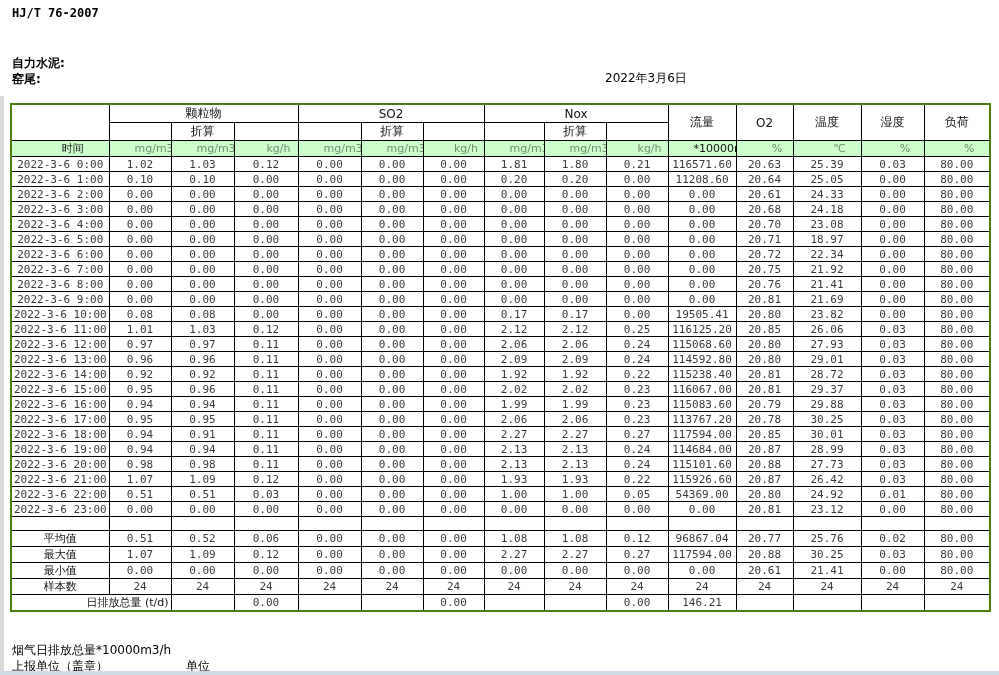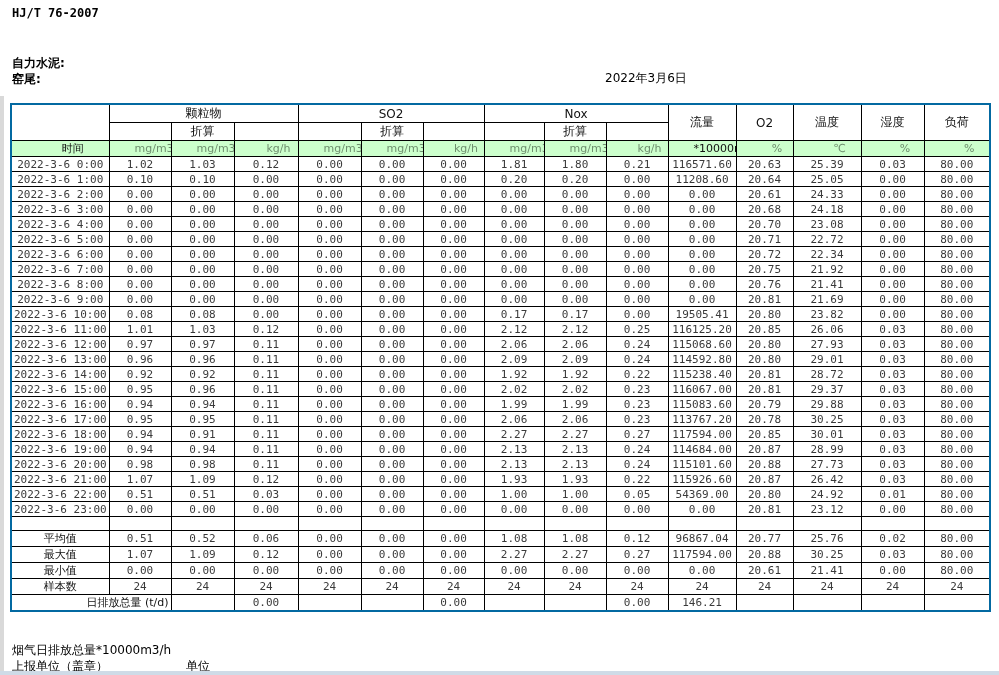--- a/index.html
+++ b/index.html
@@ -13,21 +13,21 @@
   .company  { position:absolute; left:12px; top:55px; font-size:12px; font-weight:bold; }
   .location { position:absolute; left:12px; top:71px; font-size:12px; font-weight:bold; }
   .rpt-date { position:absolute; left:605px; top:70px; font-size:12px; }
 
   table.rpt {
     position:absolute; left:10px; top:103px; width:979px;
     border-collapse:collapse; table-layout:fixed;
     font-family:"DejaVu Sans Mono","DejaVu Sans",monospace;
   }
   table.rpt td { border:1px solid #000; text-align:center; overflow:hidden; white-space:nowrap; }
-  table.rpt { border:2px solid #0369a1; }
+  table.rpt { border:2px solid #4d7c0f; }
   thead td { font-family:"DejaVu Sans","Liberation Sans",sans-serif; font-size:12px; color:#111; }
   tr.h1 td { height:17px; }
   tr.h2 td { height:17px; }
   tr.units td { height:15px; background:#ccffcc; font-size:11px; color:#6e8f6e;padding-left:25px; }
   tr.units td.dark { color:#111; }
   tbody td { font-size:11px; color:#3a3a3a; height:15px; padding:0 2px; }
   tbody td[data-name="summary-label"] { font-family:"DejaVu Sans","Liberation Sans",sans-serif; color:#111; }
   tbody td.label-left { text-align:right; padding-left:4px; }
   tbody.spacer td { height:14px; }
 
@@ -198,21 +198,21 @@
           <td data-name="value-cell">0.00</td>
           <td data-name="value-cell">0.00</td>
           <td data-name="value-cell">0.00</td>
           <td data-name="value-cell">0.00</td>
           <td data-name="value-cell">0.00</td>
           <td data-name="value-cell">0.00</td>
           <td data-name="value-cell">0.00</td>
           <td data-name="value-cell">0.00</td>
           <td data-name="value-cell">0.00</td>
           <td data-name="value-cell">20.71</td>
-          <td data-name="value-cell">22.72</td>
+          <td data-name="value-cell">18.97</td>
           <td data-name="value-cell">0.00</td>
           <td data-name="value-cell">80.00</td>
         </tr>
         <tr data-name="hour-row">
           <td data-name="time-cell">2022-3-6 6:00</td>
           <td data-name="value-cell">0.00</td>
           <td data-name="value-cell">0.00</td>
           <td data-name="value-cell">0.00</td>
           <td data-name="value-cell">0.00</td>
           <td data-name="value-cell">0.00</td>

